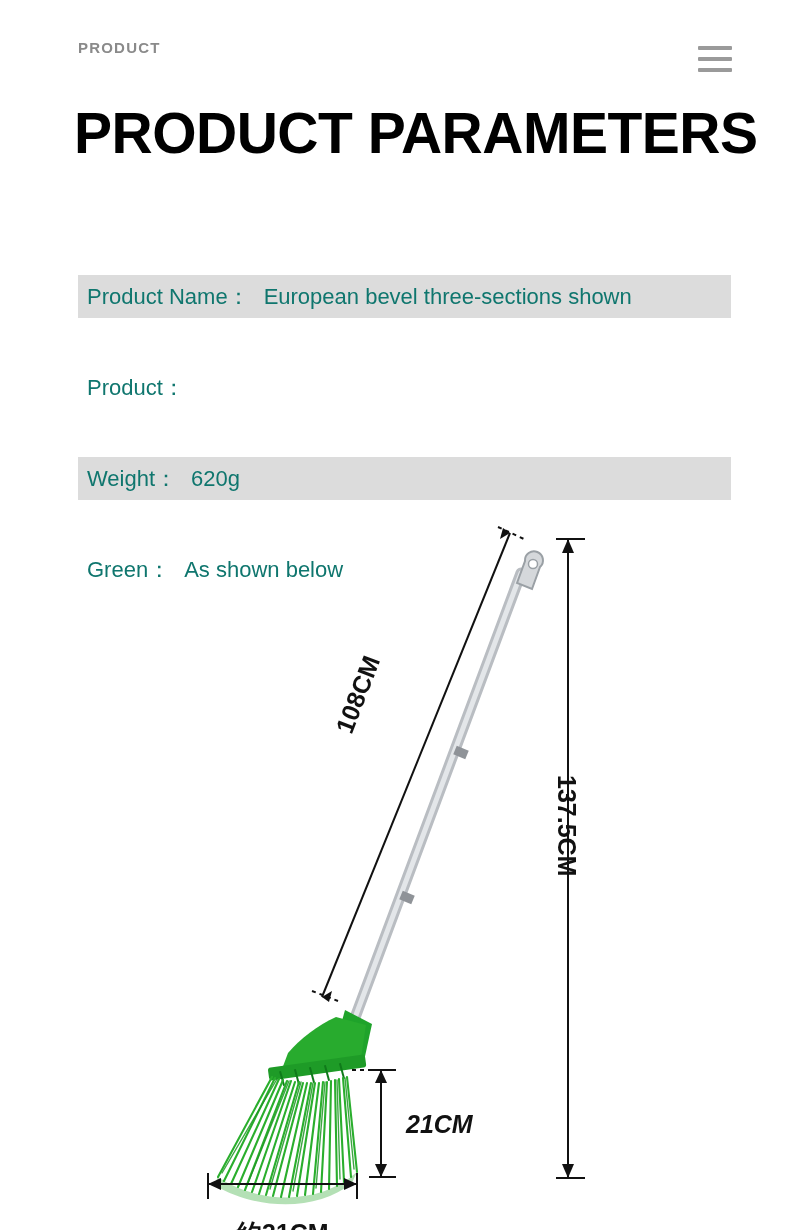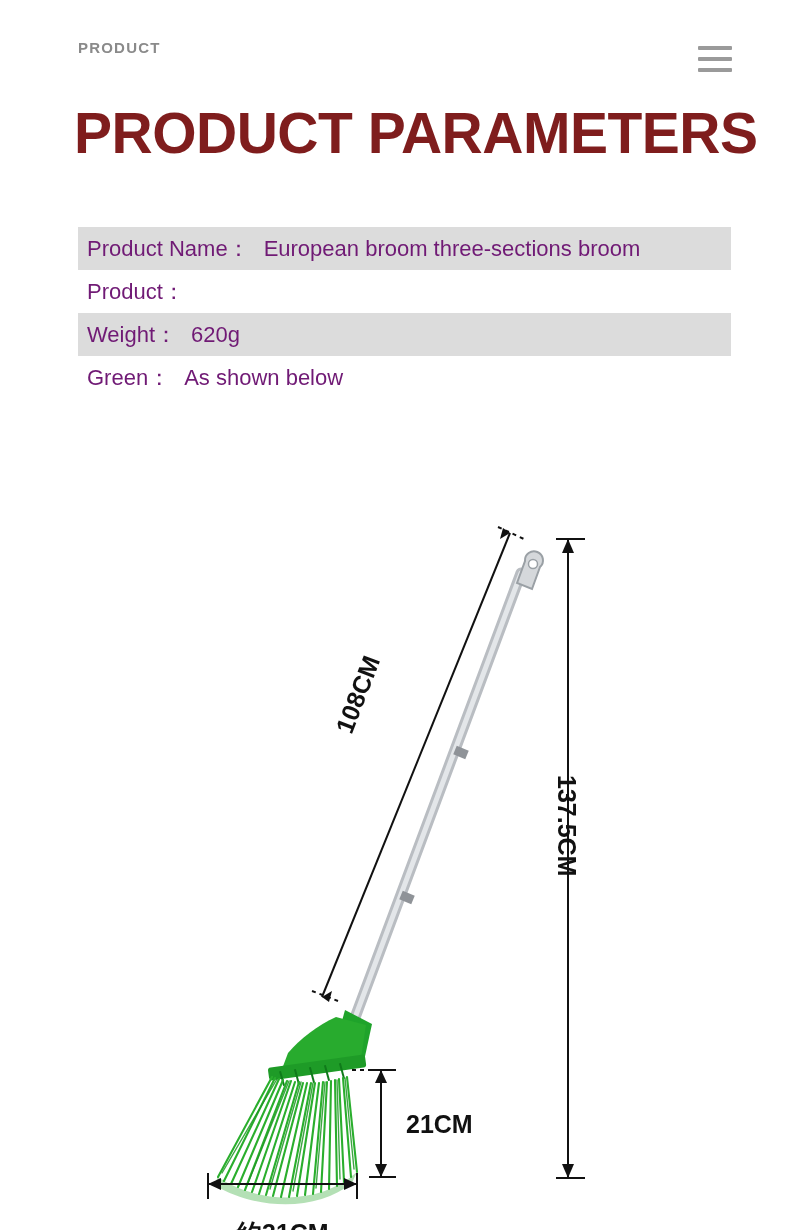--- a/index.html
+++ b/index.html
@@ -53,41 +53,42 @@
   }
 
   
   .page-title {
     position: absolute;
     top: 100px;
     left: 74px;
     font-size: 57px;
     font-weight: bold;
     letter-spacing: -0.5px;
-    color: #7f1d1d;
+    color: #000000;
     font-family: "Liberation Sans", sans-serif;
     white-space: nowrap;
   }
 
   
   .spec-table {
     position: absolute;
     top: 227px;
     left: 78px;
     width: 653px;
   }
   .spec-row {
     height: 43px;
     display: flex;
     align-items: center;
     padding-left: 9px;
     box-sizing: border-box;
     font-size: 22px;
-    color: #701a75;
+    color: #0f766e;
     white-space: nowrap;
+    margin-top: 48px;
   }
   .spec-row.shaded { background: #dcdcdc; }
   .spec-label { margin-right: 0; }
   .spec-value { margin-left: 14px; }
 
   
   .illustration {
     position: absolute;
     top: 505px;
     left: 0;
@@ -112,20 +113,21 @@
   }
   #label-1375 {
     left: 581px;
     top: 270px;
     transform: rotate(90deg);
     transform-origin: left top;
   }
   #label-21 {
     left: 406px;
     top: 605px;
+    font-style: italic;
   }
   #label-31 {
     left: 237px;
     top: 668px;
     margin-top: 44px;
   }
 </style>
 </head>
 <body>
 
@@ -139,21 +141,21 @@
     <i></i>
   </div>
 </div>
 
 <div class="page-title">PRODUCT PARAMETERS</div>
 
 <div class="spec-table">
 
   <div class="spec-row shaded">
     <span class="spec-label">Product Name：</span>
-    <span class="spec-value">European broom three-sections broom</span>
+    <span class="spec-value">European bevel three-sections shown</span>
   </div>
 
   <div class="spec-row">
     <span class="spec-label">Product：</span>
   </div>
 
   <div class="spec-row shaded">
     <span class="spec-label">Weight：</span>
     <span class="spec-value">620g</span>
   </div>

